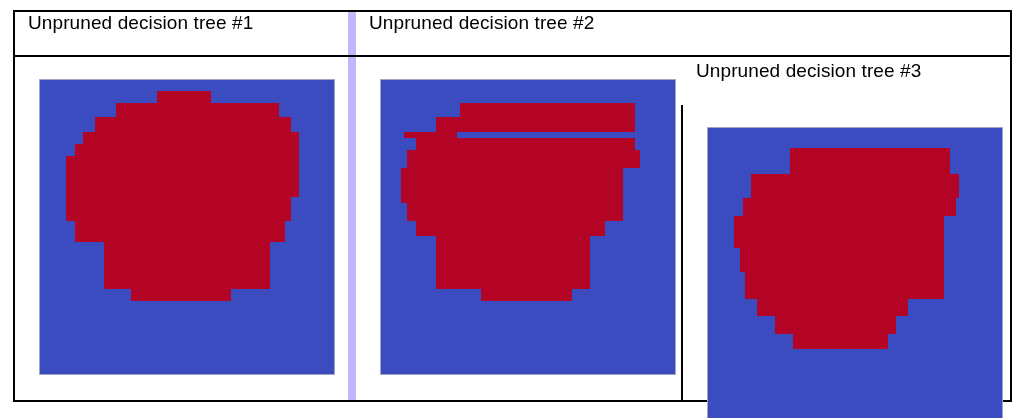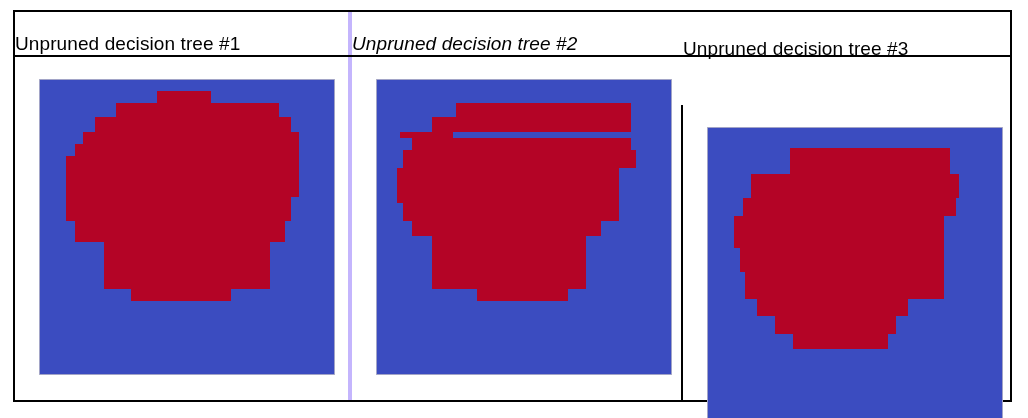--- a/index.html
+++ b/index.html
@@ -42,27 +42,27 @@
   .grid-body-row {
     display: flex;
     flex: 1 1 auto;
     min-height: 0;
   }
   .cell {
     box-sizing: border-box;
     position: relative;
   }
   .col0 { flex: 0 0 333px; }
-  .col1 { flex: 0 0 333px; border-left: 4px solid #c4b5fd; font-style: italic; }
+  .col1 { flex: 0 0 333px; border-left: 8px solid #c4b5fd; }
   .col2 { flex: 1 1 auto;  border-left: 2px solid #000000; margin-top: 48px; }
 
   .header-cell {
     display: flex;
-    align-items: flex-end;
-    padding-left: 0;
+    align-items: flex-start;
+    padding-left: 13px;
   }
   .header-label {
     font-size: 19px;
     line-height: 22px;
     color: #000000;
     white-space: nowrap;
     letter-spacing: 0.1px;
   }
 
   .plot-cell {

